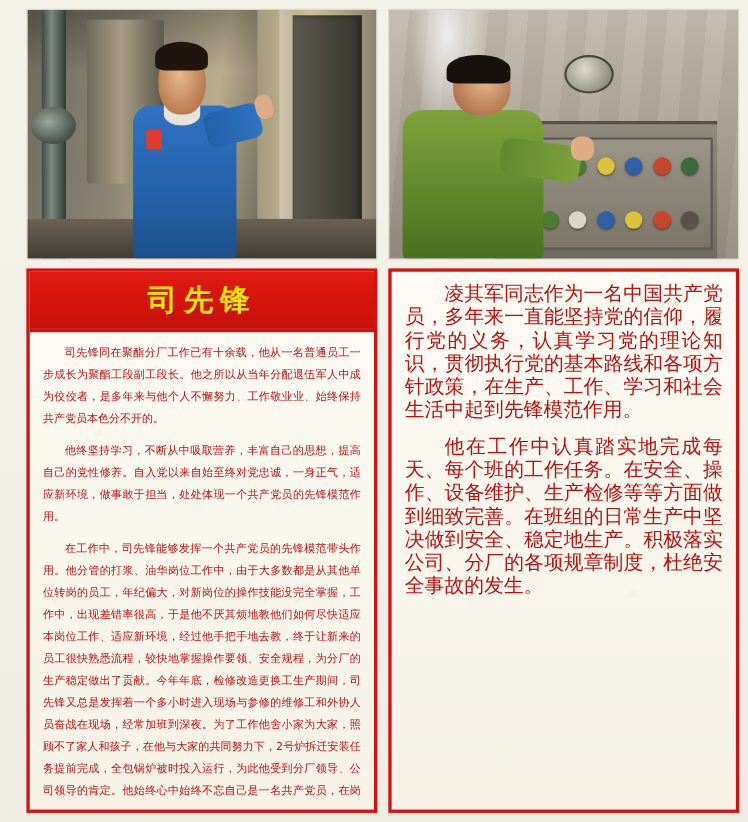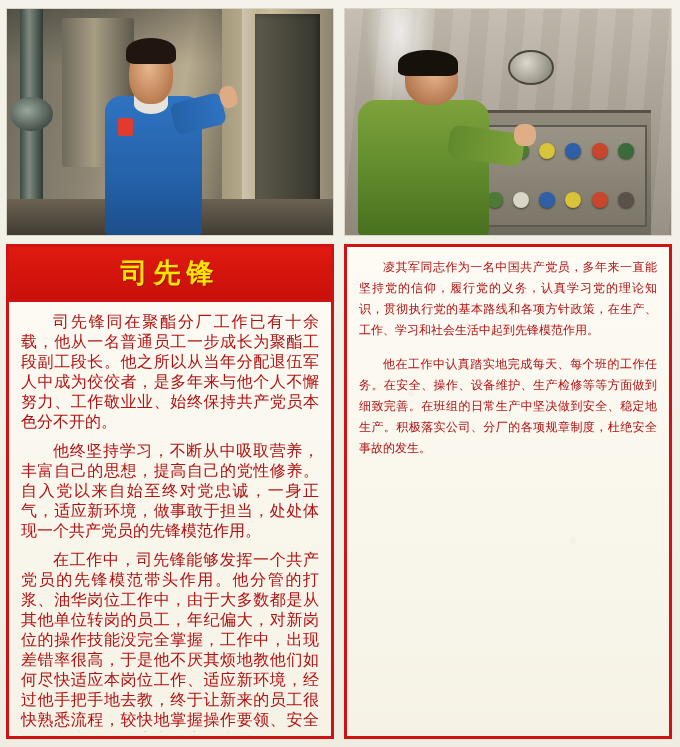--- a/index.html
+++ b/index.html
@@ -12,21 +12,21 @@
     background: #f2efe6;
     font-family: "DejaVu Sans", "Liberation Sans", sans-serif;
     overflow: hidden;
   }
   .page {
     position: relative;
     width: 680px;
     height: 747px;
     background: #f3f0e8;
     box-sizing: border-box;
-    padding: 8px 8px 6px 6px;
+    padding: 8px 8px 6px 24px;
     background-image:
       radial-gradient(circle at 12% 18%, rgba(255,255,255,0.55) 0 2px, rgba(0,0,0,0) 3px),
       radial-gradient(circle at 62% 72%, rgba(255,255,255,0.4) 0 2px, rgba(0,0,0,0) 3px),
       radial-gradient(circle at 88% 40%, rgba(0,0,0,0.03) 0 2px, rgba(0,0,0,0) 3px),
       linear-gradient(180deg, #f5f2ea 0%, #efece2 100%);
   }
   .photos {
     display: flex;
     gap: 10px;
     height: 228px;
@@ -215,29 +215,29 @@
     text-shadow: 1px 1px 0 rgba(0,0,0,0.25);
   }
   .panel-body {
     padding: 10px 12px 8px 12px;
     height: 430px;
     box-sizing: border-box;
     overflow: hidden;
   }
   .para {
     color: #b31212;
-    font-size: 16px;
+    font-size: 10px;
     line-height: 20px;
     text-align: justify;
     text-indent: 2em;
     margin: 0 0 9px 0;
     font-family: "DejaVu Sans", "Liberation Sans", sans-serif;
   }
   .panel-right .para {
-    font-size: 12px;
+    font-size: 18px;
     line-height: 21px;
     margin-bottom: 13px;
   }
 </style>
 </head>
 <body>
 
 <div class="page">
 
   <div class="photos">

